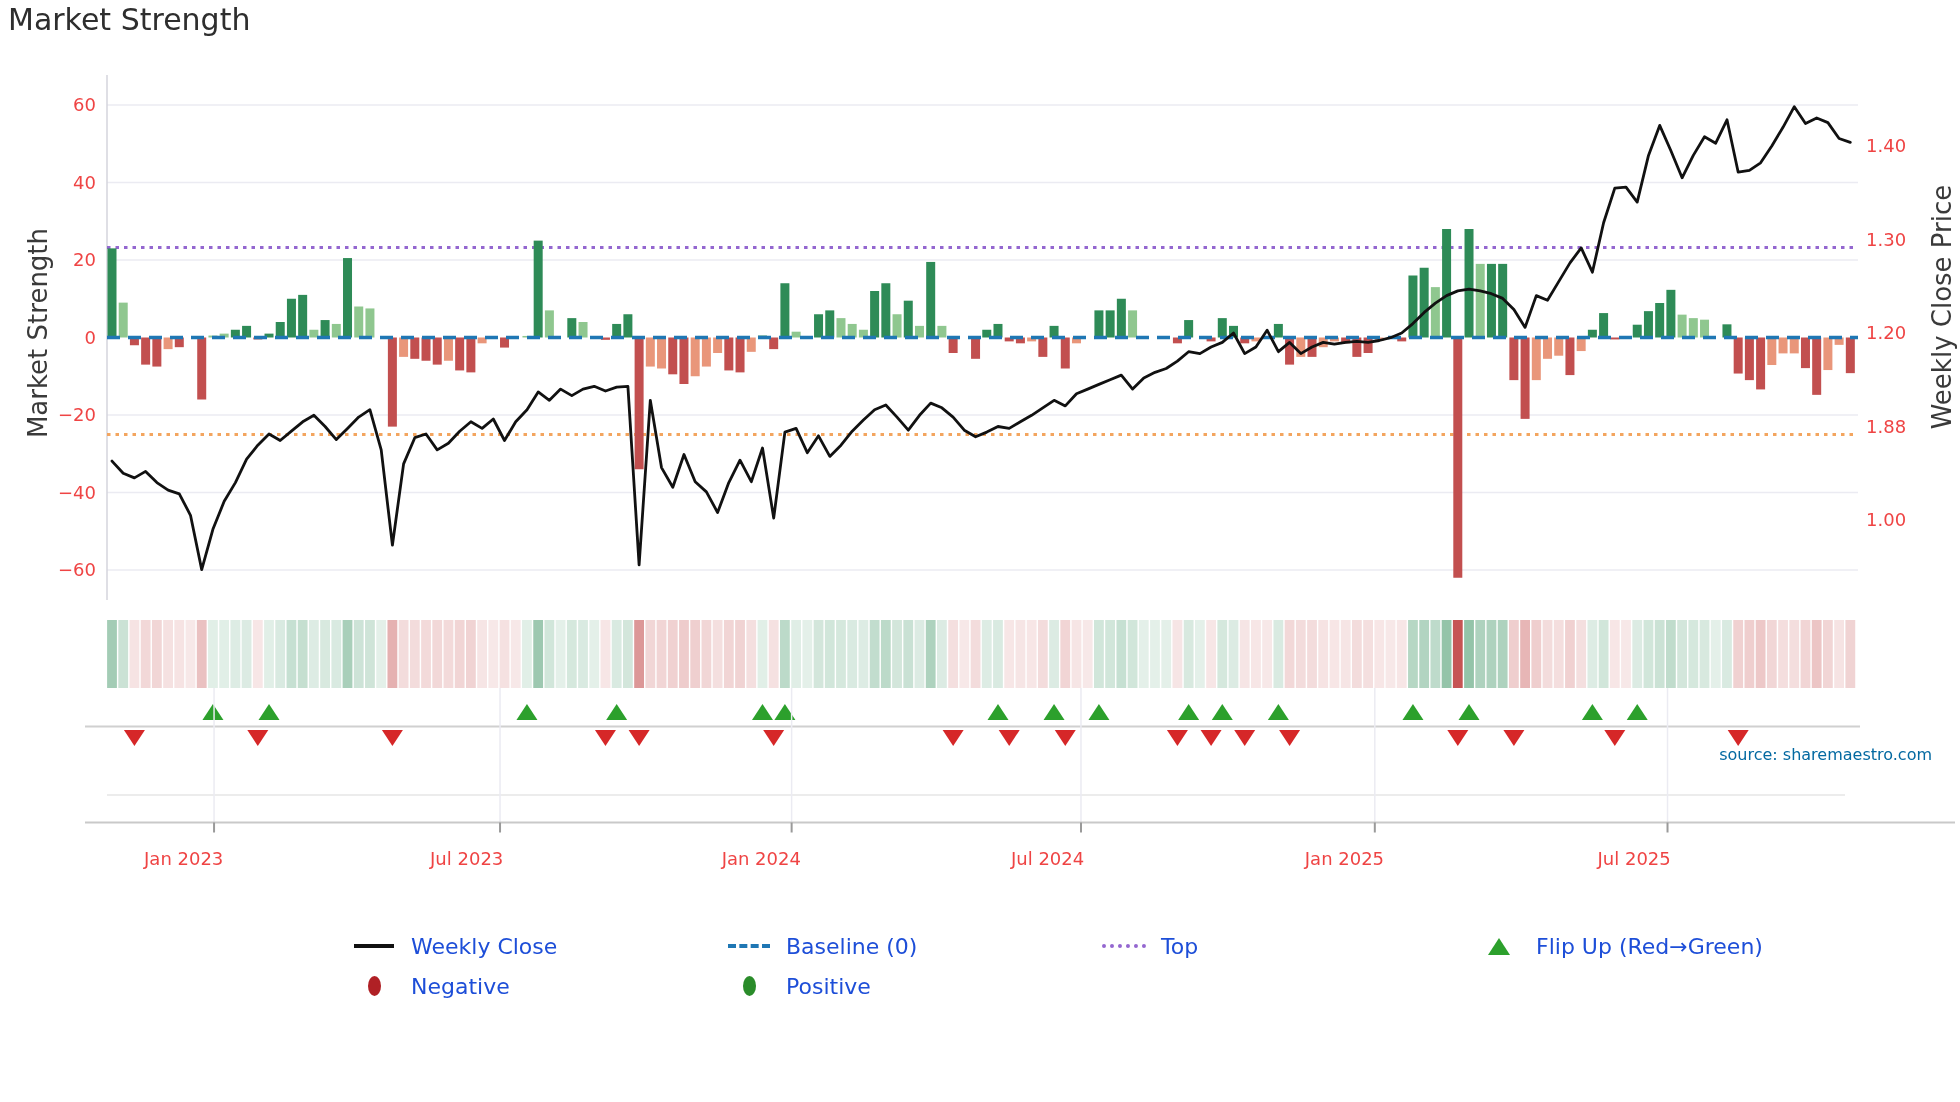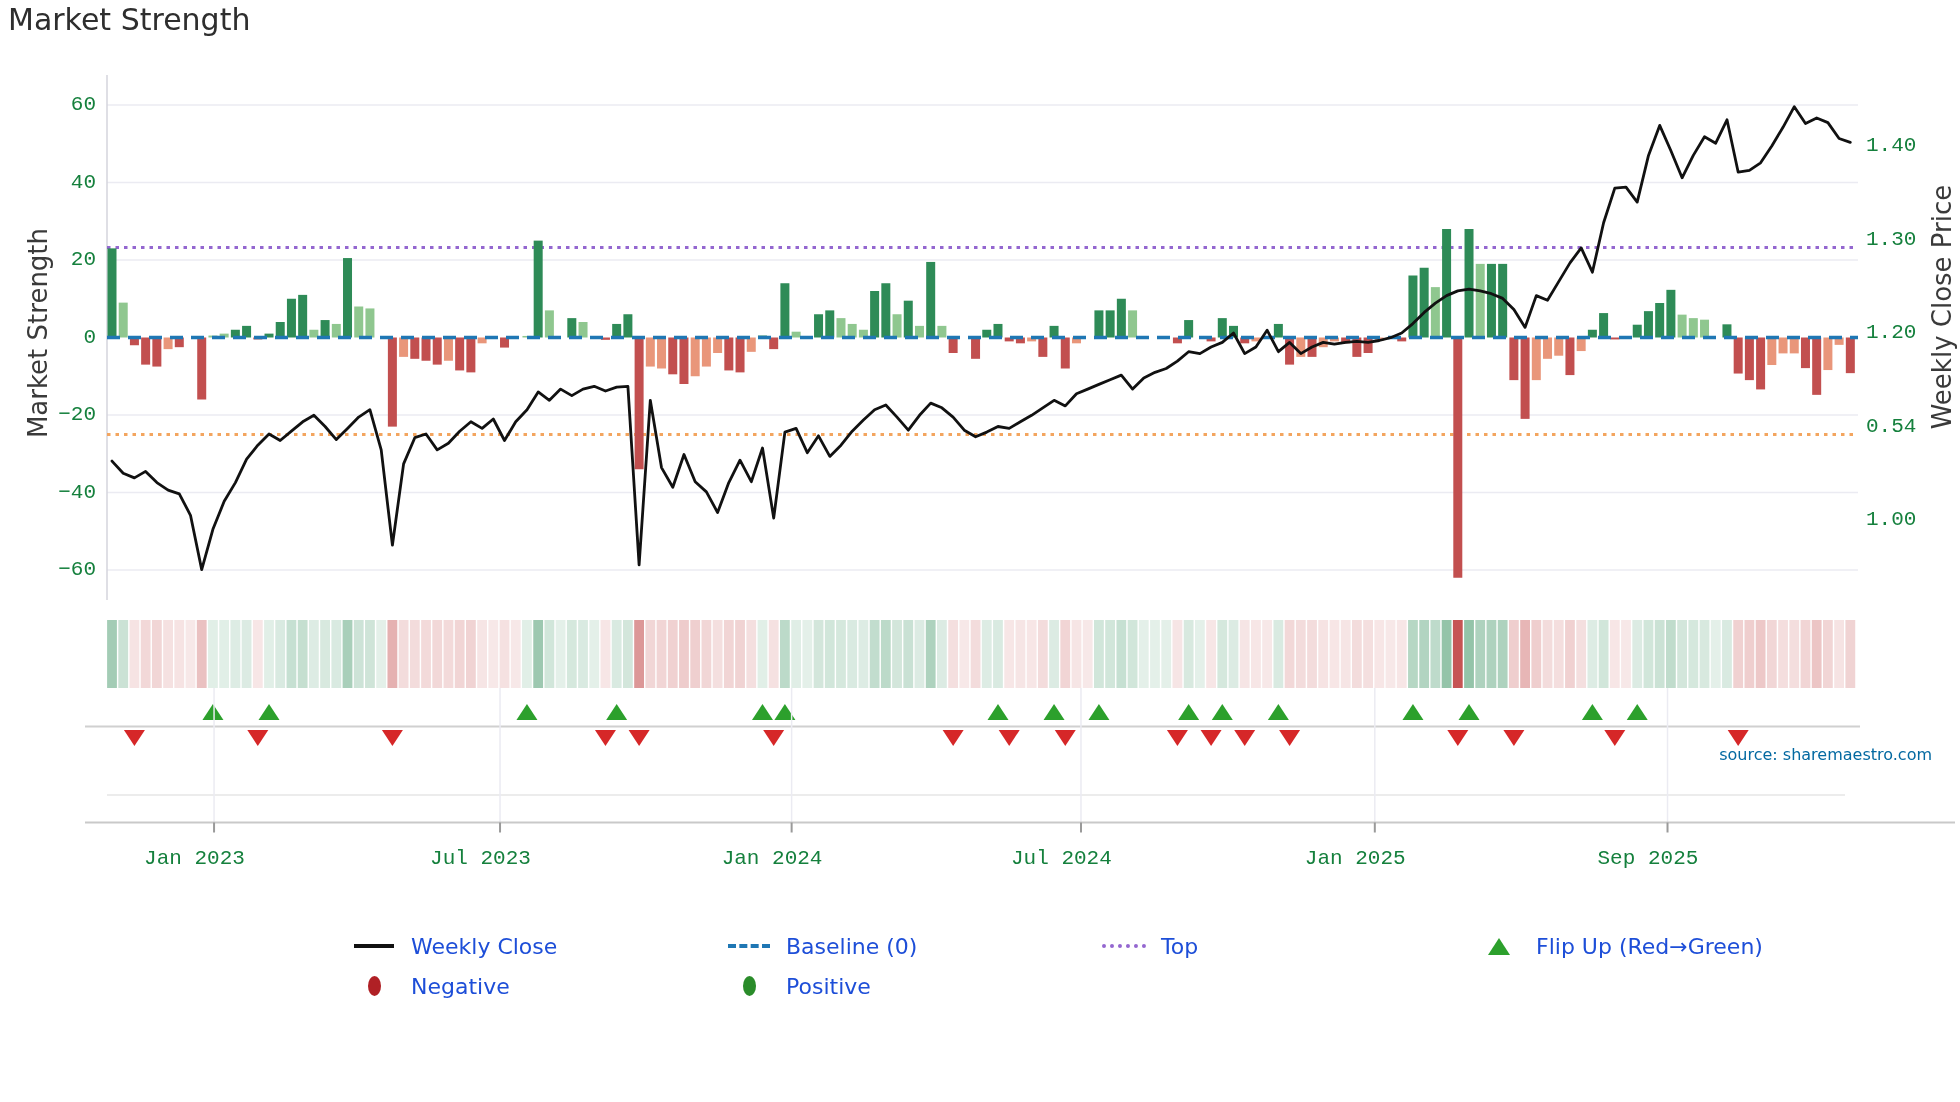--- a/index.html
+++ b/index.html
@@ -4,21 +4,21 @@
 <style>
   html,body{margin:0;padding:0;background:#ffffff;}
   body{width:1960px;height:1102px;overflow:hidden;position:relative;
        font-family:"DejaVu Sans","Liberation Sans",sans-serif;color:#2b2b2b;}
   .stage{position:absolute;inset:0;}
   .page-title{position:absolute;left:8px;top:2px;font-size:30px;font-weight:400;color:#2e2e2e;}
   .ylabel{position:absolute;width:400px;text-align:center;font-size:26px;color:#3a3a3a;
           transform:rotate(-90deg);}
   .ylabel-left{left:-162px;top:318px;}
   .ylabel-right{left:1742px;top:292px;}
-  .tick-label{position:absolute;font-size:21px;color:#15803d;line-height:26px;font-family:Liberation Mono, monospace;}
+  .tick-label{position:absolute;font-size:18px;color:#ef4444;line-height:26px;}
   .ytick-left{width:70px;text-align:right;}
   .ytick-right{width:80px;text-align:left;}
   .xtick{width:140px;text-align:left;}
   .source{position:absolute;right:28px;top:745px;font-size:16px;color:#0369a1;}
   svg#plot-svg{position:absolute;left:0;top:0;}
   .legend{position:absolute;left:350px;top:926px;display:grid;
           grid-template-columns:375px 375px 375px 375px;grid-auto-rows:40px;}
   .legend-item{display:flex;align-items:center;gap:13px;font-size:22px;color:#1d4ed8;}
   .swatch-box{width:48px;display:flex;justify-content:center;align-items:center;}
   .sw-line{width:40px;height:0;border-top:4px solid #111;}
@@ -423,30 +423,30 @@
       <div class="tick-label ytick-left" style="left: 26px; top: 247px;">20</div>
       <div class="tick-label ytick-left" style="left: 26px; top: 324.5px;">0</div>
       <div class="tick-label ytick-left" style="left: 26px; top: 402px;">−20</div>
       <div class="tick-label ytick-left" style="left: 26px; top: 479.5px;">−40</div>
       <div class="tick-label ytick-left" style="left: 26px; top: 557px;">−60</div>
     </div>
   <div id="yticks-right">
       <div class="tick-label ytick-right" style="left: 1866px; top: 133px;">1.40</div>
       <div class="tick-label ytick-right" style="left: 1866px; top: 226.5px;">1.30</div>
       <div class="tick-label ytick-right" style="left: 1866px; top: 320px;">1.20</div>
-      <div class="tick-label ytick-right" style="left: 1866px; top: 413.5px;">0.54</div>
+      <div class="tick-label ytick-right" style="left: 1866px; top: 413.5px;">1.88</div>
       <div class="tick-label ytick-right" style="left: 1866px; top: 507px;">1.00</div>
     </div>
   <div id="xticks">
       <div class="tick-label xtick" style="left: 144.056px; top: 846px;">Jan 2023</div>
       <div class="tick-label xtick" style="left: 430.039px; top: 846px;">Jul 2023</div>
       <div class="tick-label xtick" style="left: 721.629px; top: 846px;">Jan 2024</div>
       <div class="tick-label xtick" style="left: 1010.98px; top: 846px;">Jul 2024</div>
       <div class="tick-label xtick" style="left: 1304.81px; top: 846px;">Jan 2025</div>
-      <div class="tick-label xtick" style="left: 1597.52px; top: 846px;">Sep 2025</div>
+      <div class="tick-label xtick" style="left: 1597.52px; top: 846px;">Jul 2025</div>
     </div>
   <div class="source">source: sharemaestro.com</div>
   <div class="legend" id="legend">
       <div class="legend-item">
         <span class="swatch-box">
           <span class="sw-line" style="border-top-color: rgb(17, 17, 17);"></span>
         </span>
         <span>Weekly Close</span>
       </div>
       <div class="legend-item">

